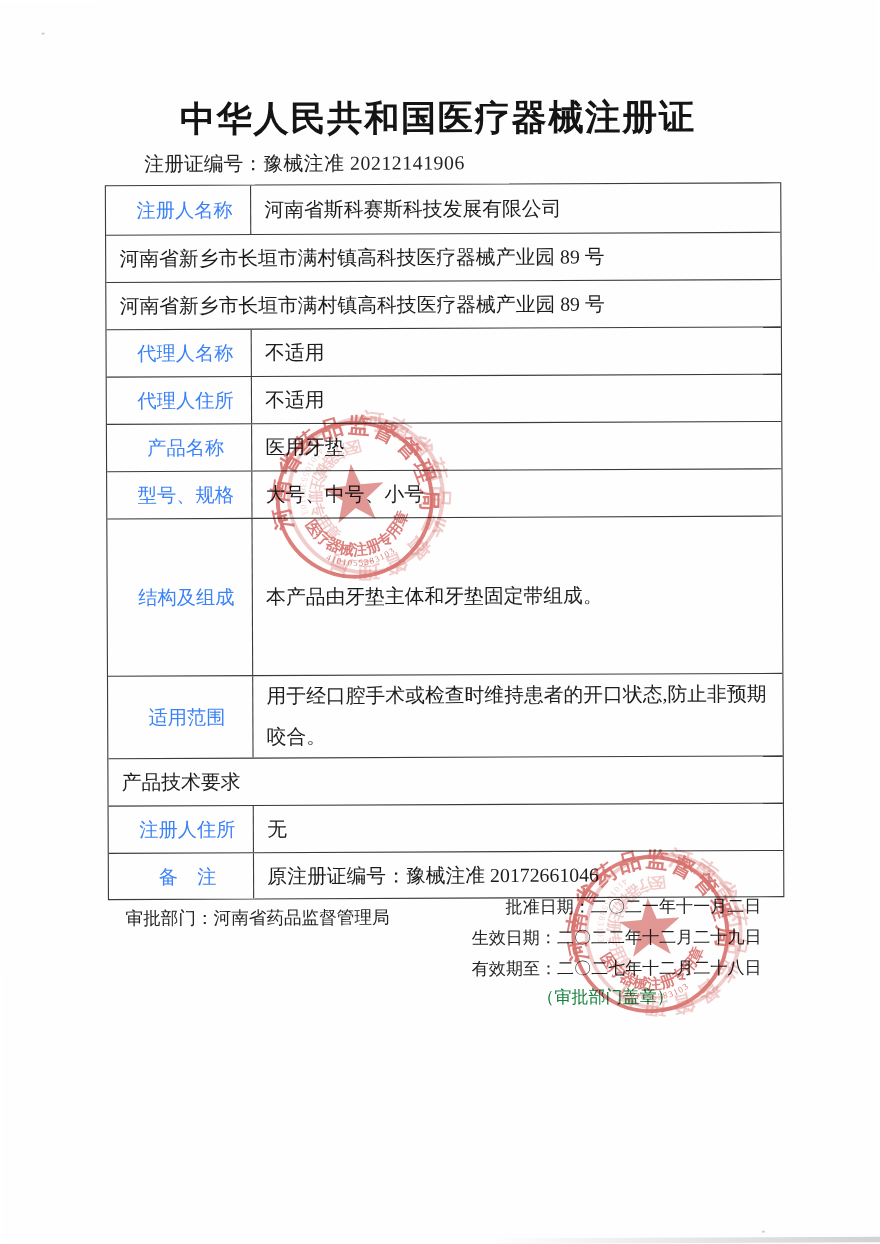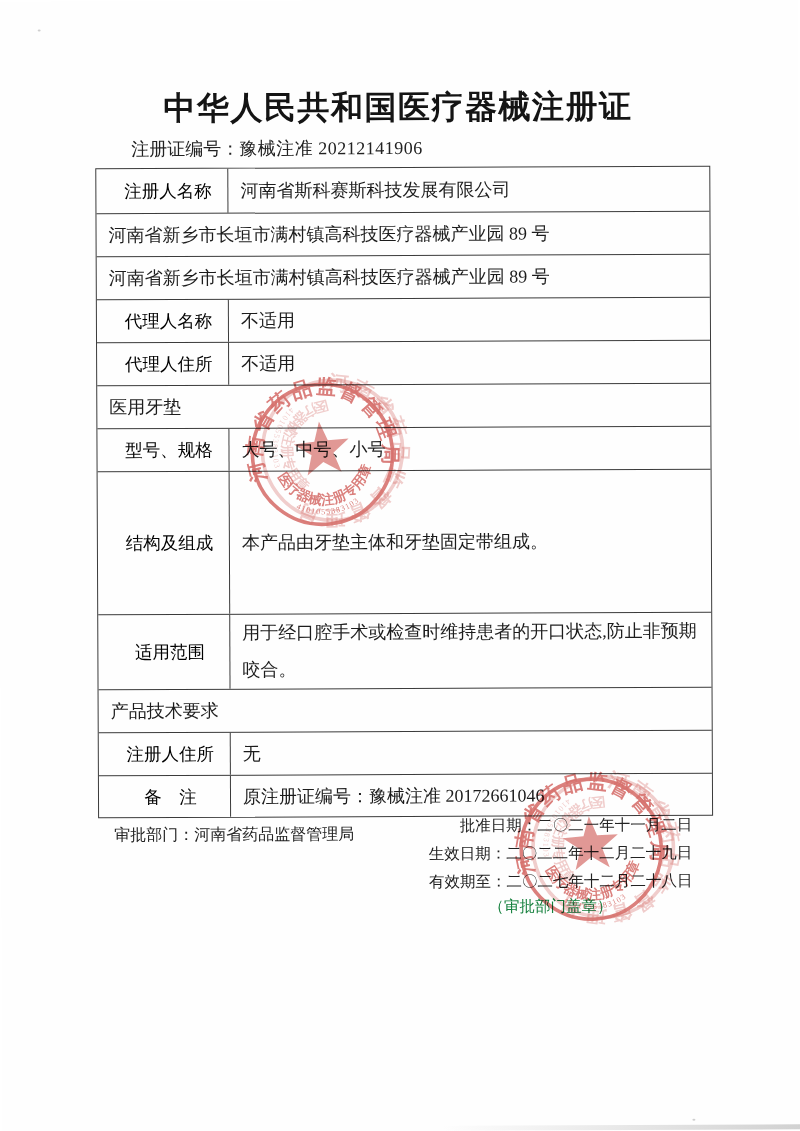--- a/index.html
+++ b/index.html
@@ -22,21 +22,21 @@
     border:1.6px solid #3b3b3b; background:transparent;
   }
   .t-row { display:flex; border-top:1.4px solid #3b3b3b; align-items:stretch; }
   .t-row:first-child { border-top:none; }
   .r0{height:44px}.r1{height:43px}.r2{height:43px}.r3{height:43px}.r4{height:43px}
   .r5{height:43px}.r6{height:43px}.r7{height:143px}.r8{height:75px}
   .r9{height:43px}.r10{height:43px}.r11{height:42px}
   .cell-l {
     width:132px; border-right:1.4px solid #3b3b3b; flex:0 0 132px;
     display:flex; align-items:center; justify-content:center;
-    font-size:17.5px; color:#000000; text-align:center;padding-left:12px;
+    font-size:17.5px; color:#3b82f6; text-align:center;padding-left:12px;
   }
   .cell-v {
     flex:1; display:flex; align-items:center;
     padding:0 6px 0 12px; font-size:18px; color:#1c1c1c; white-space:nowrap;
   }
   .row-wrap .cell-v { white-space:normal; line-height:37px; padding-right:10px; }
 
   .footer-dept { position:absolute; left:113px; top:824px; font-size:16px; color:#222; }
   .footer-dates {
     position:absolute; right:109px; top:812px; width:280px;
@@ -79,20 +79,21 @@
     </div>
     <div class="t-row r3">
       <div class="cell-l">代理人名称</div>
       <div class="cell-v">不适用</div>
     </div>
     <div class="t-row r4">
       <div class="cell-l">代理人住所</div>
       <div class="cell-v">不适用</div>
     </div>
     <div class="t-row r5">
+      <div class="cell-l">产品名称</div>
       <div class="cell-v">医用牙垫</div>
     </div>
     <div class="t-row r6">
       <div class="cell-l">型号、规格</div>
       <div class="cell-v">大号、中号、小号</div>
     </div>
     <div class="t-row r7">
       <div class="cell-l">结构及组成</div>
       <div class="cell-v">本产品由牙垫主体和牙垫固定带组成。</div>
     </div>

